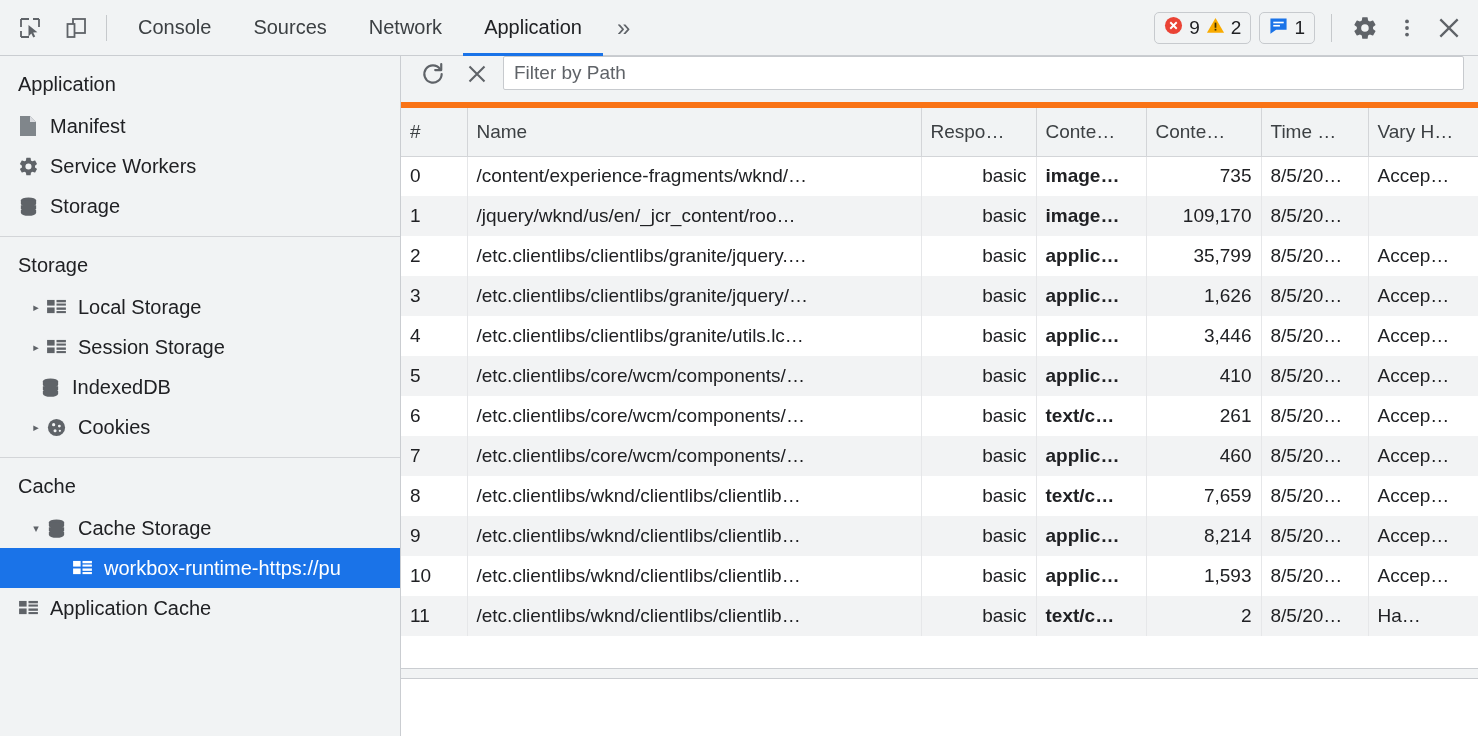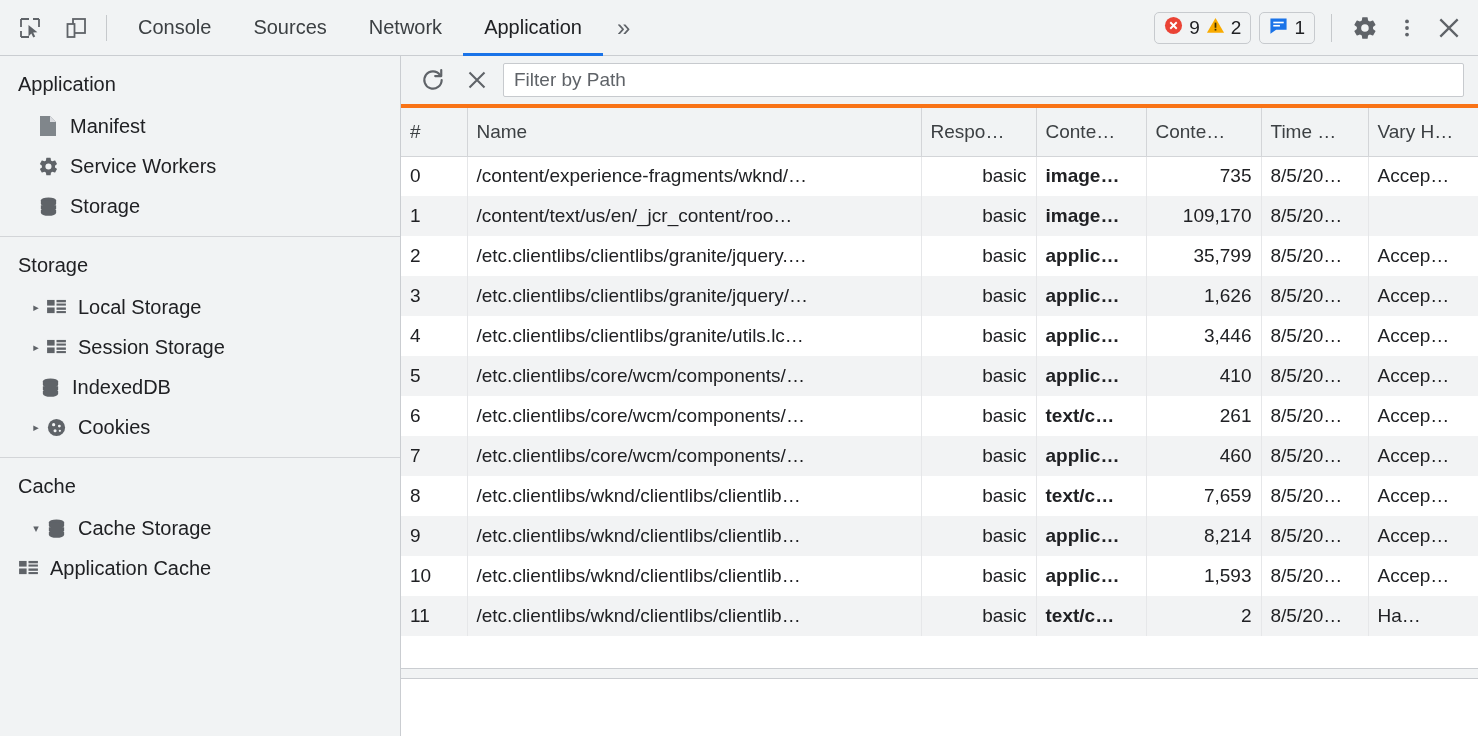--- a/index.html
+++ b/index.html
@@ -72,31 +72,31 @@
   }
   .sb-item.selected { background: #1a73e8; color: #ffffff; }
   .sb-arrow {
     width: 20px; min-width: 20px; display: flex; align-items: center;
     justify-content: center; color: #5f6368; font-size: 11px;
   }
   .sb-ico {
     width: 30px; min-width: 30px; display: flex; align-items: center;
     justify-content: flex-start;
   }
-  .sb-lvl1 { padding-left: 38px; }
+  .sb-lvl1 { padding-left: 18px; }
   .sb-lbl { margin-left: 2px; }
 
   
   .main {
     position: absolute; left: 401px; top: 56px;
     width: 1077px; height: 680px; background: #ffffff;
   }
   .filterbar {
-    height: 52px; background: #f1f3f4; border-bottom: 4px solid #f97316;
-    display: flex; align-items: center; padding: 0 14px; gap: 8px;
+    height: 52px; background: #f1f3f4; border-bottom: 6px solid #f97316;
+    display: flex; padding: 0 14px; gap: 8px;
   }
   .fb-btn {
     width: 36px; height: 36px; display: flex; align-items: center;
     justify-content: center; cursor: pointer;
   }
   .filter-input {
     flex: 1; height: 34px; background: #ffffff;
     border: 1px solid #c7cace; border-radius: 2px;
     font-size: 19px; color: #202124; padding: 0 10px;
     font-family: "Liberation Sans", sans-serif; outline: none;
@@ -339,20 +339,33 @@
           <svg width="21" height="21" viewBox="0 0 22 22">
               <ellipse cx="11" cy="4.6" rx="8" ry="3.1" fill="#5f6368"></ellipse>
               <path d="M3 4.6 v3.6 a8 3.1 0 0 0 16 0 V4.6z" fill="#5f6368"></path>
               <path d="M3 9.6 v3.6 a8 3.1 0 0 0 16 0 V9.6z" fill="#5f6368"></path>
               <path d="M3 14.6 v3 a8 3.1 0 0 0 16 0 v-3z" fill="#5f6368"></path>
             </svg>
         </span>
         <span class="sb-lbl">Cache Storage</span>
       </div>
 
+      <div class="sb-item selected" style="padding-left:72px">
+        <span class="sb-ico">
+          <svg width="21" height="16" viewBox="0 0 22 17">
+              <rect x="1" y="1" width="8" height="6" fill="#ffffff"></rect>
+              <rect x="11" y="1" width="10" height="2.5" fill="#ffffff"></rect>
+              <rect x="11" y="4.8" width="10" height="2.2" fill="#ffffff"></rect>
+              <rect x="1" y="9" width="8" height="6" fill="#ffffff"></rect>
+              <rect x="11" y="9" width="10" height="2.5" fill="#ffffff"></rect>
+              <rect x="11" y="12.8" width="10" height="2.2" fill="#ffffff"></rect>
+            </svg>
+        </span>
+        <span class="sb-lbl">workbox-runtime-https://pu</span>
+      </div>
 
       <div class="sb-item" style="">
         <span class="sb-ico">
           <svg width="21" height="16" viewBox="0 0 22 17">
               <rect x="1" y="1" width="8" height="6" fill="#5f6368"></rect>
               <rect x="11" y="1" width="10" height="2.5" fill="#5f6368"></rect>
               <rect x="11" y="4.8" width="10" height="2.2" fill="#5f6368"></rect>
               <rect x="1" y="9" width="8" height="6" fill="#5f6368"></rect>
               <rect x="11" y="9" width="10" height="2.5" fill="#5f6368"></rect>
               <rect x="11" y="12.8" width="10" height="2.2" fill="#5f6368"></rect>
@@ -398,21 +411,21 @@
               <td class="c-idx">0</td>
               <td class="c-name">/content/experience-fragments/wknd/…</td>
               <td class="c-resp">basic</td>
               <td class="c-ctype">image…</td>
               <td class="c-clen">735</td>
               <td class="c-time">8/5/20…</td>
               <td class="c-vary">Accep…</td>
             </tr>
             <tr>
               <td class="c-idx">1</td>
-              <td class="c-name">/content/text/us/en/_jcr_content/roo…</td>
+              <td class="c-name">/jquery/wknd/us/en/_jcr_content/roo…</td>
               <td class="c-resp">basic</td>
               <td class="c-ctype">image…</td>
               <td class="c-clen">109,170</td>
               <td class="c-time">8/5/20…</td>
               <td class="c-vary"></td>
             </tr>
             <tr>
               <td class="c-idx">2</td>
               <td class="c-name">/etc.clientlibs/clientlibs/granite/jquery.…</td>
               <td class="c-resp">basic</td>

